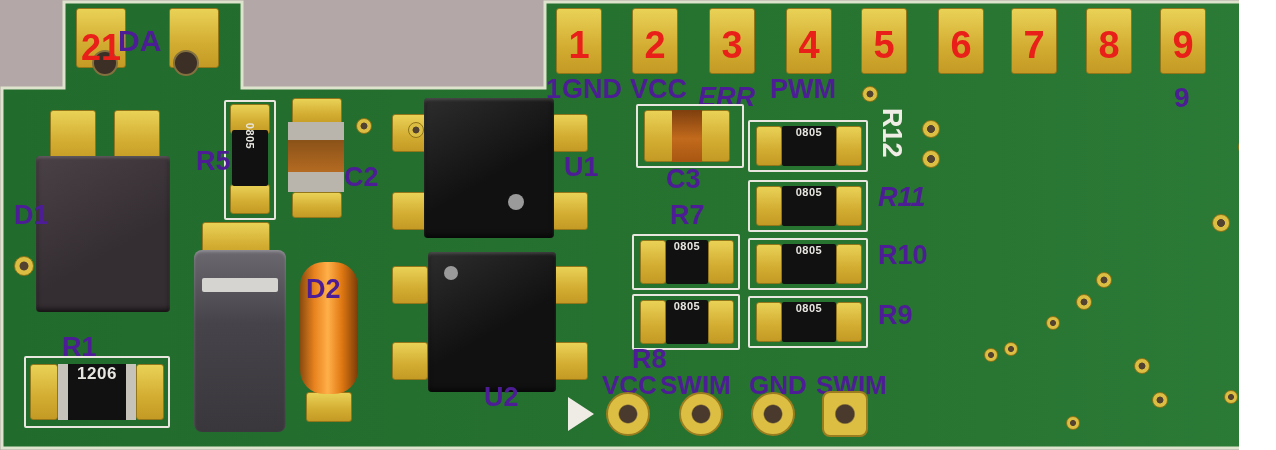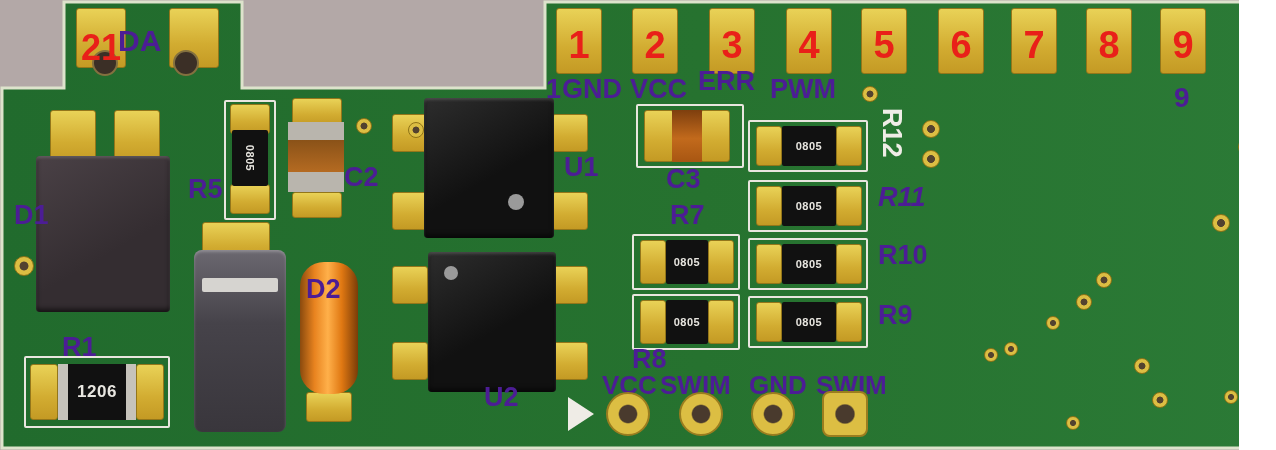--- a/index.html
+++ b/index.html
@@ -14,21 +14,21 @@
           font-size:36px;font-weight:bold;color:#e92019;}
   .silk{position:absolute;color:#4c1d95;font-size:27px;font-weight:bold;line-height:1;white-space:nowrap;text-align:right;}
   .silk-vert{position:absolute;color:#f0ede7;font-size:27px;font-weight:bold;writing-mode:vertical-rl;line-height:1;}
   .via{position:absolute;border-radius:50%;box-sizing:border-box;
        background:radial-gradient(circle at 50% 50%, #53422f 0 32%, #dcbe43 38%);
        border:1px solid #8f7316;}
   .hole{position:absolute;border-radius:50%;background:#3b2f26;border:2px solid #83703f;box-sizing:border-box;}
   .chip{position:absolute;background:linear-gradient(150deg,#2d2d2d,#111 55%);border-radius:4px;
         box-shadow:inset 0 2px 3px rgba(255,255,255,.16), inset 0 -3px 5px rgba(0,0,0,.6);}
   .dot{position:absolute;border-radius:50%;background:#9a9a9a;}
-  .rbody{position:absolute;background:#111;border-radius:2px;display:flex;align-items:center;justify-content:center;}
+  .rbody{position:absolute;background:#111;border-radius:2px;display:flex;align-items:flex-start;justify-content:center;}
   .rtext{font-size:11px;color:#e8e6e0;font-weight:bold;letter-spacing:0.5px;}
   .outline{position:absolute;border:2px solid #e9e6df;border-radius:2px;box-sizing:border-box;}
   .thpad{position:absolute;width:44px;height:44px;border-radius:50%;box-sizing:border-box;
          background:radial-gradient(circle,#493a2d 0 30%,#dcbe43 35%);border:2px solid #9a7d1f;}
   .tri{position:absolute;width:0;height:0;border-top:17px solid transparent;
        border-bottom:17px solid transparent;border-left:26px solid #efece6;}
 </style>
 </head>
 <body>
 
@@ -67,21 +67,21 @@
   <div class="pinnum" style="left:786px;">4</div>
   <div class="pinnum" style="left:861px;">5</div>
   <div class="pinnum" style="left:938px;">6</div>
   <div class="pinnum" style="left:1011px;">7</div>
   <div class="pinnum" style="left:1086px;">8</div>
   <div class="pinnum" style="left:1160px;">9</div>
 
   <div class="silk" style="left:546px;top:76px;">1</div>
   <div class="silk" style="left:562px;top:76px;">GND</div>
   <div class="silk" style="left:630px;top:76px;">VCC</div>
-  <div class="silk" style="left:698px;top:68px;">ERR</div>
+  <div class="silk" style="left:698px;top:84px;font-style:italic;">ERR</div>
   <div class="silk" style="left:770px;top:76px;">PWM</div>
   <div class="silk" style="left:1174px;top:84px;font-size:28px;">9</div>
 
   <div class="pad" style="left:50px;top:110px;width:46px;height:54px;"></div>
   <div class="pad" style="left:114px;top:110px;width:46px;height:54px;"></div>
   <div class="chip" style="left:36px;top:156px;width:134px;height:156px;background:linear-gradient(150deg,#4a4146,#342d31 60%);"></div>
   <div class="silk" style="left:14px;top:202px;">D1</div>
 
   <div class="outline" style="left:24px;top:356px;width:146px;height:72px;"></div>
   <div class="pad" style="left:30px;top:364px;width:28px;height:56px;"></div>
@@ -96,21 +96,21 @@
   <div class="pad" style="left:202px;top:222px;width:68px;height:40px;"></div>
   <div style="position:absolute;left:194px;top:250px;width:92px;height:182px;border-radius:8px;background:linear-gradient(180deg,#6b6870,#46434a 40%,#39363c);box-shadow:inset 0 2px 3px rgba(255,255,255,.25);"></div>
   <div style="position:absolute;left:202px;top:278px;width:76px;height:14px;background:#d6d4d0;border-radius:2px;"></div>
 
   <div class="outline" style="left:224px;top:100px;width:52px;height:120px;"></div>
   <div class="pad" style="left:230px;top:104px;width:40px;height:30px;"></div>
   <div class="pad" style="left:230px;top:184px;width:40px;height:30px;"></div>
   <div class="rbody" style="left:232px;top:130px;width:36px;height:56px;">
     <span class="rtext" style="transform:rotate(90deg);">0805</span>
   </div>
-  <div class="silk" style="left:188px;top:148px;margin-top:28px;">R5</div>
+  <div class="silk" style="left:196px;top:148px;">R5</div>
 
   <div class="pad" style="left:292px;top:98px;width:50px;height:28px;"></div>
   <div class="pad" style="left:292px;top:192px;width:50px;height:26px;"></div>
   <div style="position:absolute;left:288px;top:122px;width:56px;height:20px;background:#b9b5ad;"></div>
   <div style="position:absolute;left:288px;top:140px;width:56px;height:34px;background:linear-gradient(180deg,#8a5218,#b76c22);"></div>
   <div style="position:absolute;left:288px;top:172px;width:56px;height:20px;background:#b9b5ad;"></div>
   <div class="silk" style="left:344px;top:164px;">C2</div>
 
   <div class="pad" style="left:306px;top:392px;width:46px;height:30px;"></div>
   <div style="position:absolute;left:300px;top:262px;width:58px;height:132px;border-radius:24px;background:linear-gradient(90deg,#8a4a0e,#e8831f 25%,#ffb04a 48%,#e07812 72%,#7a3c08);"></div>

